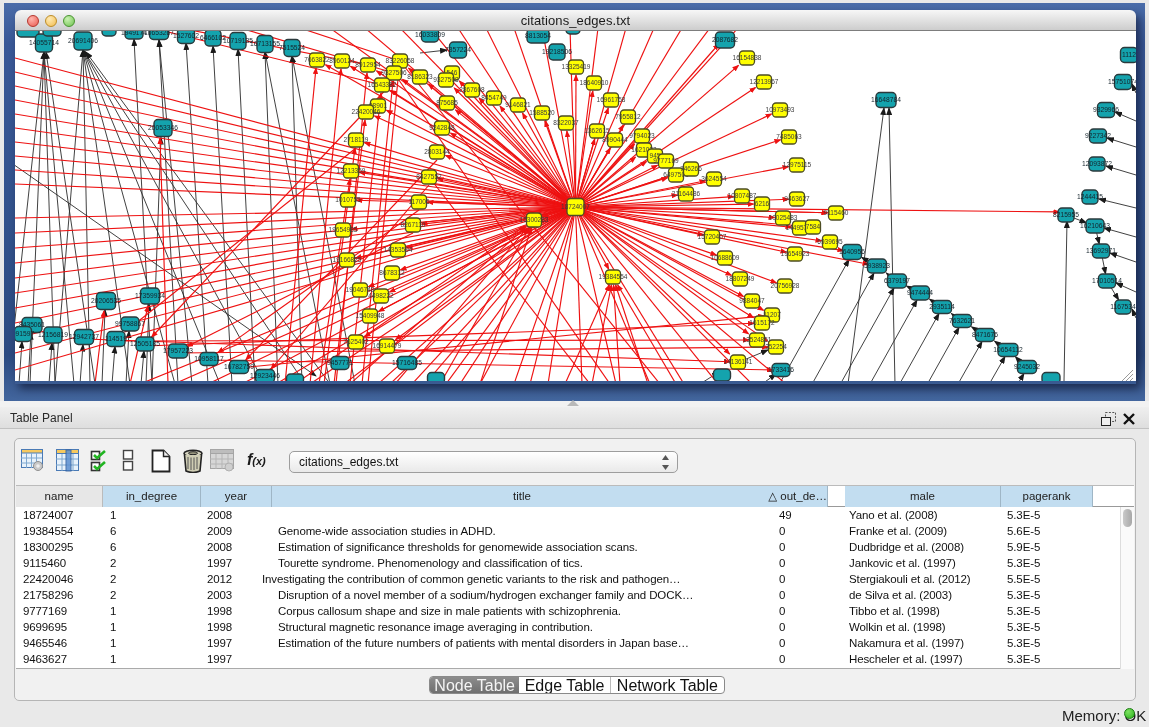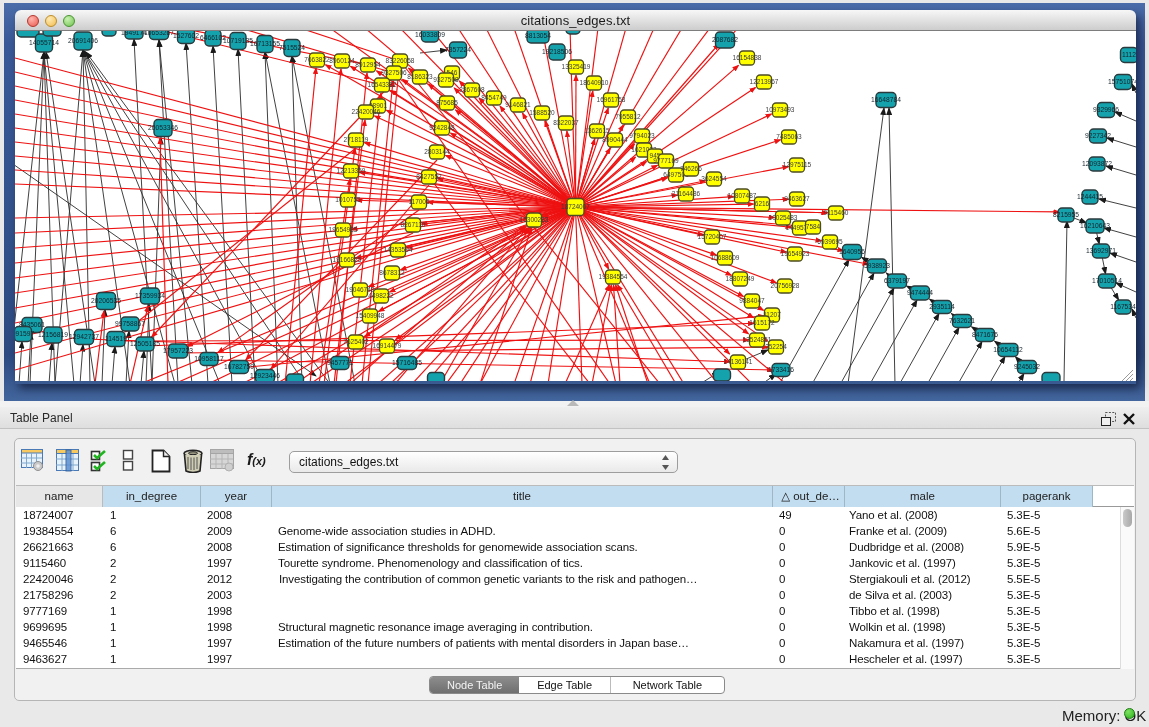--- a/index.html
+++ b/index.html
@@ -23,21 +23,21 @@
 #thead{left:16px;top:485px;width:1118px;height:22px;position:absolute;background:#fff;border-bottom:1px solid #999;border-top:1px solid #bbb}
 .hc{position:absolute;top:0;height:21px;font-size:11.5px;color:#222;text-align:center;line-height:21px;background:#c2ddf0;border-right:1px solid #9fb6c6}
 #tbody{left:16px;top:507px;width:1118px;height:162px;background:#fff;position:absolute;border-bottom:1px solid #aaa}
 .row{position:absolute;left:0;width:1118px;height:16px;font-size:11.5px;color:#111;letter-spacing:-0.12px}
 .row span{position:absolute;top:1px;white-space:nowrap}
 
 #sbar{left:1120px;top:507px;width:14px;height:162px;position:absolute;background:#fafafa;border-left:1px solid #ddd}
 #sthumb{left:2px;top:2px;width:9px;height:18px;background:linear-gradient(90deg,#c9c9c9,#a8a8a8);border-radius:5px;position:absolute}
 
 #tabs{left:429px;top:676px;width:296px;height:18px;position:absolute;border:1px solid #8a8a8a;border-radius:4px;overflow:hidden;display:flex;background:#fff}
-.tab{height:100%;font-size:11px;text-align:center;line-height:17px;color:#111}
+.tab{height:100%;font-size:16px;text-align:center;line-height:17px;color:#111}
 #tab1{width:90px;background:linear-gradient(#8d8d8d,#6f6f6f);color:#f4f4f4}
 #tab2{width:92px;border-right:1px solid #bbb}
 #tab3{width:114px}
 #mem{left:1062px;top:707px;font-size:15px;color:#222;position:absolute}
 #memdot{left:1124px;top:708px;width:11px;height:11px;border-radius:50%;background:radial-gradient(circle at 35% 30%,#7ee262,#2db31e);border:1px solid #1c7d12;position:absolute}
 .icon{position:absolute;top:449px}
 </style></head>
 <body>
 <div id="desk"></div>
 <div id="split"></div>
@@ -642,21 +642,21 @@
       <path d="M4.5 0 L8 5 H1 z" fill="#555"></path>
       <path d="M4.5 15 L1 10 H8 z" fill="#555"></path>
     </svg>
 </div>
 
 <div id="thead">
  <div class="hc" style="left:0;width:87px;background:#e7e7e7;border-right:1px solid #bbb">name</div>
  <div class="hc" style="left:87px;width:98px">in_degree</div>
  <div class="hc" style="left:185px;width:71px">year</div>
  <div class="hc" style="left:256px;width:501px">title</div>
- <div class="hc" style="left:757px;width:72px;text-align:center;padding-left:4px">△ out_de…</div>
+ <div class="hc" style="left:740px;width:72px;text-align:right;padding-left:4px">△ out_de…</div>
  <div class="hc" style="left:829px;width:156px">male</div>
  <div class="hc" style="left:985px;width:92px">pagerank</div>
 </div>
 <div id="tbody">
 <div class="row" style="top:1px">
 <span style="left:7px">18724007</span>
       <span style="left:94px">1</span>
       <span style="left:191px">2008</span>
       <span style="left:763px">49</span>
       <span style="left:833px">Yano et al. (2008)</span>
@@ -665,58 +665,60 @@
 <div class="row" style="top:17px">
 <span style="left:7px">19384554</span>
       <span style="left:94px">6</span>
       <span style="left:191px">2009</span>
 <span style="left:262px">Genome-wide association studies in ADHD.</span>
       <span style="left:763px">0</span>
       <span style="left:833px">Franke et al. (2009)</span>
 <span style="left:991px">5.6E-5</span>
     </div>
 <div class="row" style="top:33px">
-<span style="left:7px">26621663</span>
+<span style="left:7px">18300295</span>
       <span style="left:94px">6</span>
       <span style="left:191px">2008</span>
 <span style="left:262px">Estimation of significance thresholds for genomewide association scans.</span>
       <span style="left:763px">0</span>
       <span style="left:833px">Dudbridge et al. (2008)</span>
 <span style="left:991px">5.9E-5</span>
     </div>
 <div class="row" style="top:49px">
 <span style="left:7px">9115460</span>
       <span style="left:94px">2</span>
       <span style="left:191px">1997</span>
 <span style="left:262px">Tourette syndrome. Phenomenology and classification of tics.</span>
       <span style="left:763px">0</span>
       <span style="left:833px">Jankovic et al. (1997)</span>
 <span style="left:991px">5.3E-5</span>
     </div>
 <div class="row" style="top:65px">
 <span style="left:7px">22420046</span>
       <span style="left:94px">2</span>
       <span style="left:191px">2012</span>
-<span style="left:263px">Investigating the contribution of common genetic variants to the risk and pathogen…</span>
+<span style="left:246px">Investigating the contribution of common genetic variants to the risk and pathogen…</span>
       <span style="left:763px">0</span>
       <span style="left:833px">Stergiakouli et al. (2012)</span>
 <span style="left:991px">5.5E-5</span>
     </div>
 <div class="row" style="top:81px">
 <span style="left:7px">21758296</span>
       <span style="left:94px">2</span>
       <span style="left:191px">2003</span>
+<span style="left:262px">Disruption of a novel member of a sodium/hydrogen exchanger family and DOCK…</span>
       <span style="left:763px">0</span>
       <span style="left:833px">de Silva et al. (2003)</span>
 <span style="left:991px">5.3E-5</span>
     </div>
 <div class="row" style="top:97px">
 <span style="left:7px">9777169</span>
       <span style="left:94px">1</span>
       <span style="left:191px">1998</span>
+<span style="left:262px">Corpus callosum shape and size in male patients with schizophrenia.</span>
       <span style="left:763px">0</span>
       <span style="left:833px">Tibbo et al. (1998)</span>
 <span style="left:991px">5.3E-5</span>
     </div>
 <div class="row" style="top:113px">
 <span style="left:7px">9699695</span>
       <span style="left:94px">1</span>
       <span style="left:191px">1998</span>
 <span style="left:262px">Structural magnetic resonance image averaging in contribution.</span>
       <span style="left:763px">0</span>

